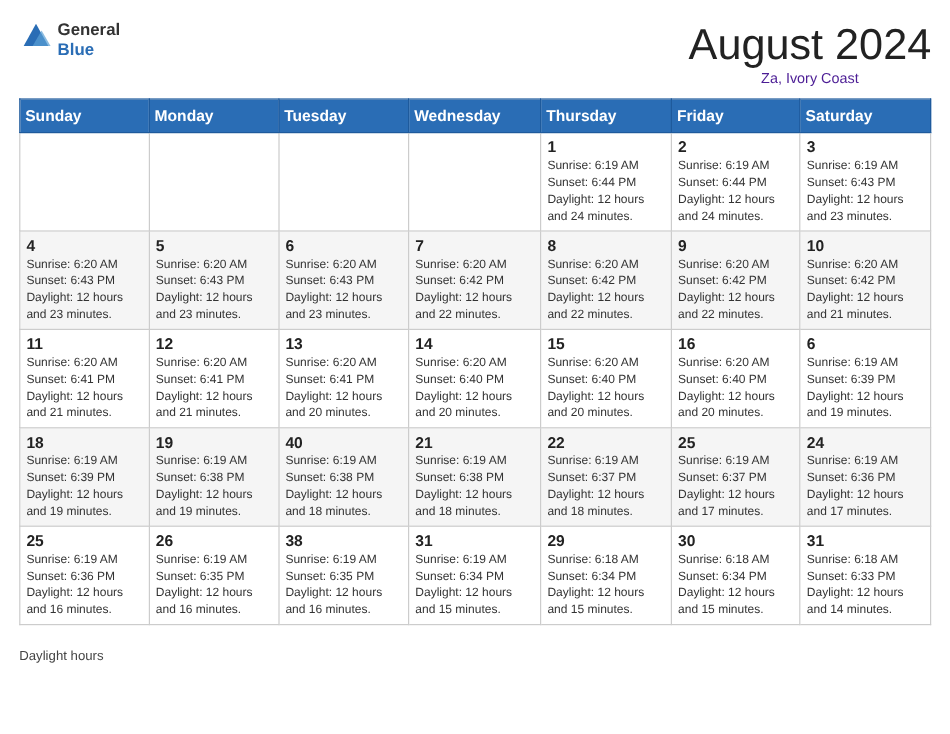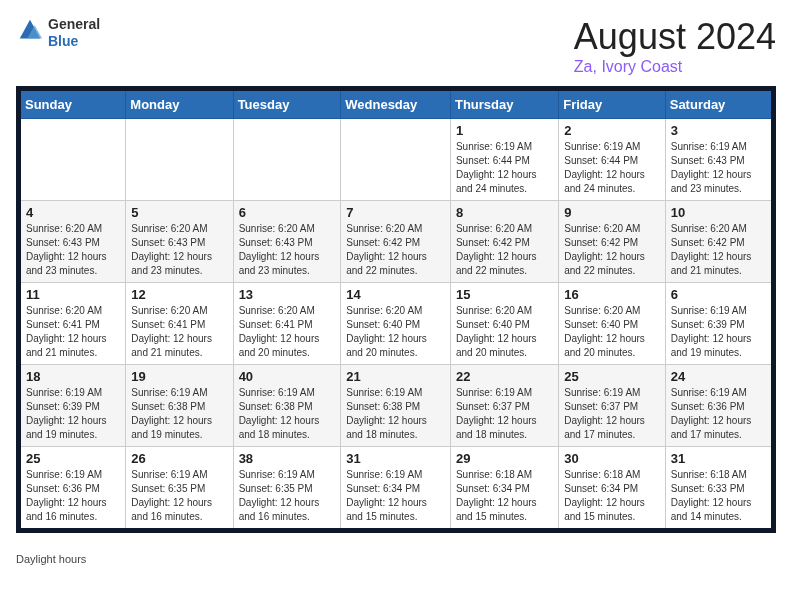--- a/index.html
+++ b/index.html
@@ -19,35 +19,35 @@
     .logo {
       display: flex;
       align-items: flex-start;
       gap: 4px;
     }
     .logo-icon {
       width: 28px;
       height: 28px;
     }
     .title-area {
-      text-align: left;
+      text-align: center;
     }
     .month-year {
       font-size: 36px;
       font-weight: normal;
       color: #222;
     }
     .location {
-      font-size: 16px;
-      color: #8b5cf6;
+      font-size: 12px;
+      color: #4c1d95;
     }
     .calendar-table {
       width: 100%;
       border-collapse: collapse;
-      border: 5px solid #0f172a;
+      border: 1px solid #0f172a;
     }
     .calendar-table th {
       background: #2a6db5;
       color: #fff;
       font-size: 13px;
       font-weight: bold;
       padding: 6px 4px;
       text-align: left;
       border: 1px solid #1e5a9c;
     }

